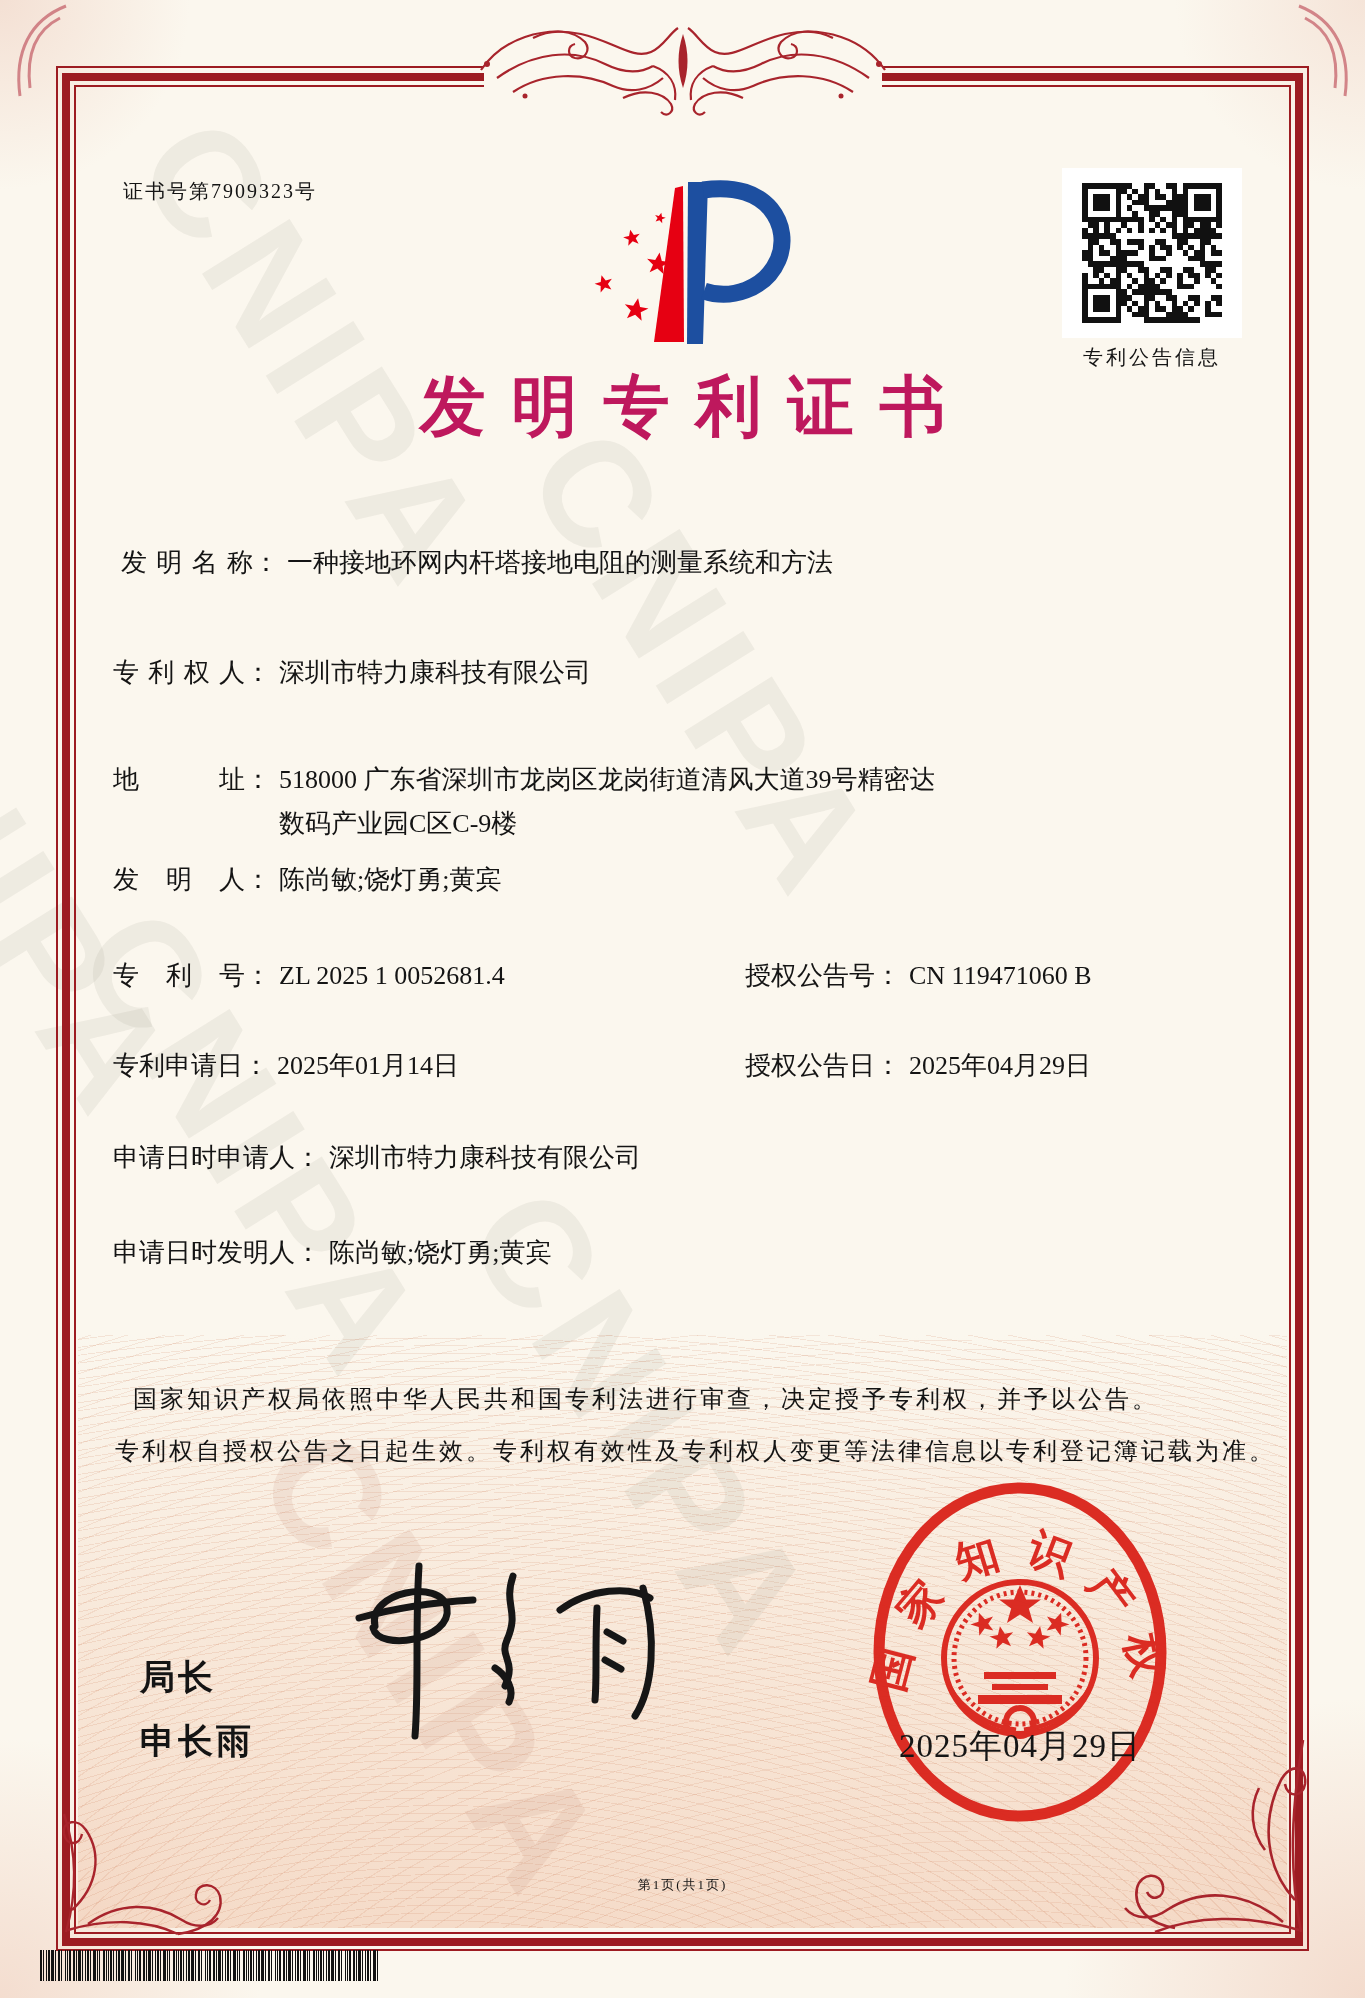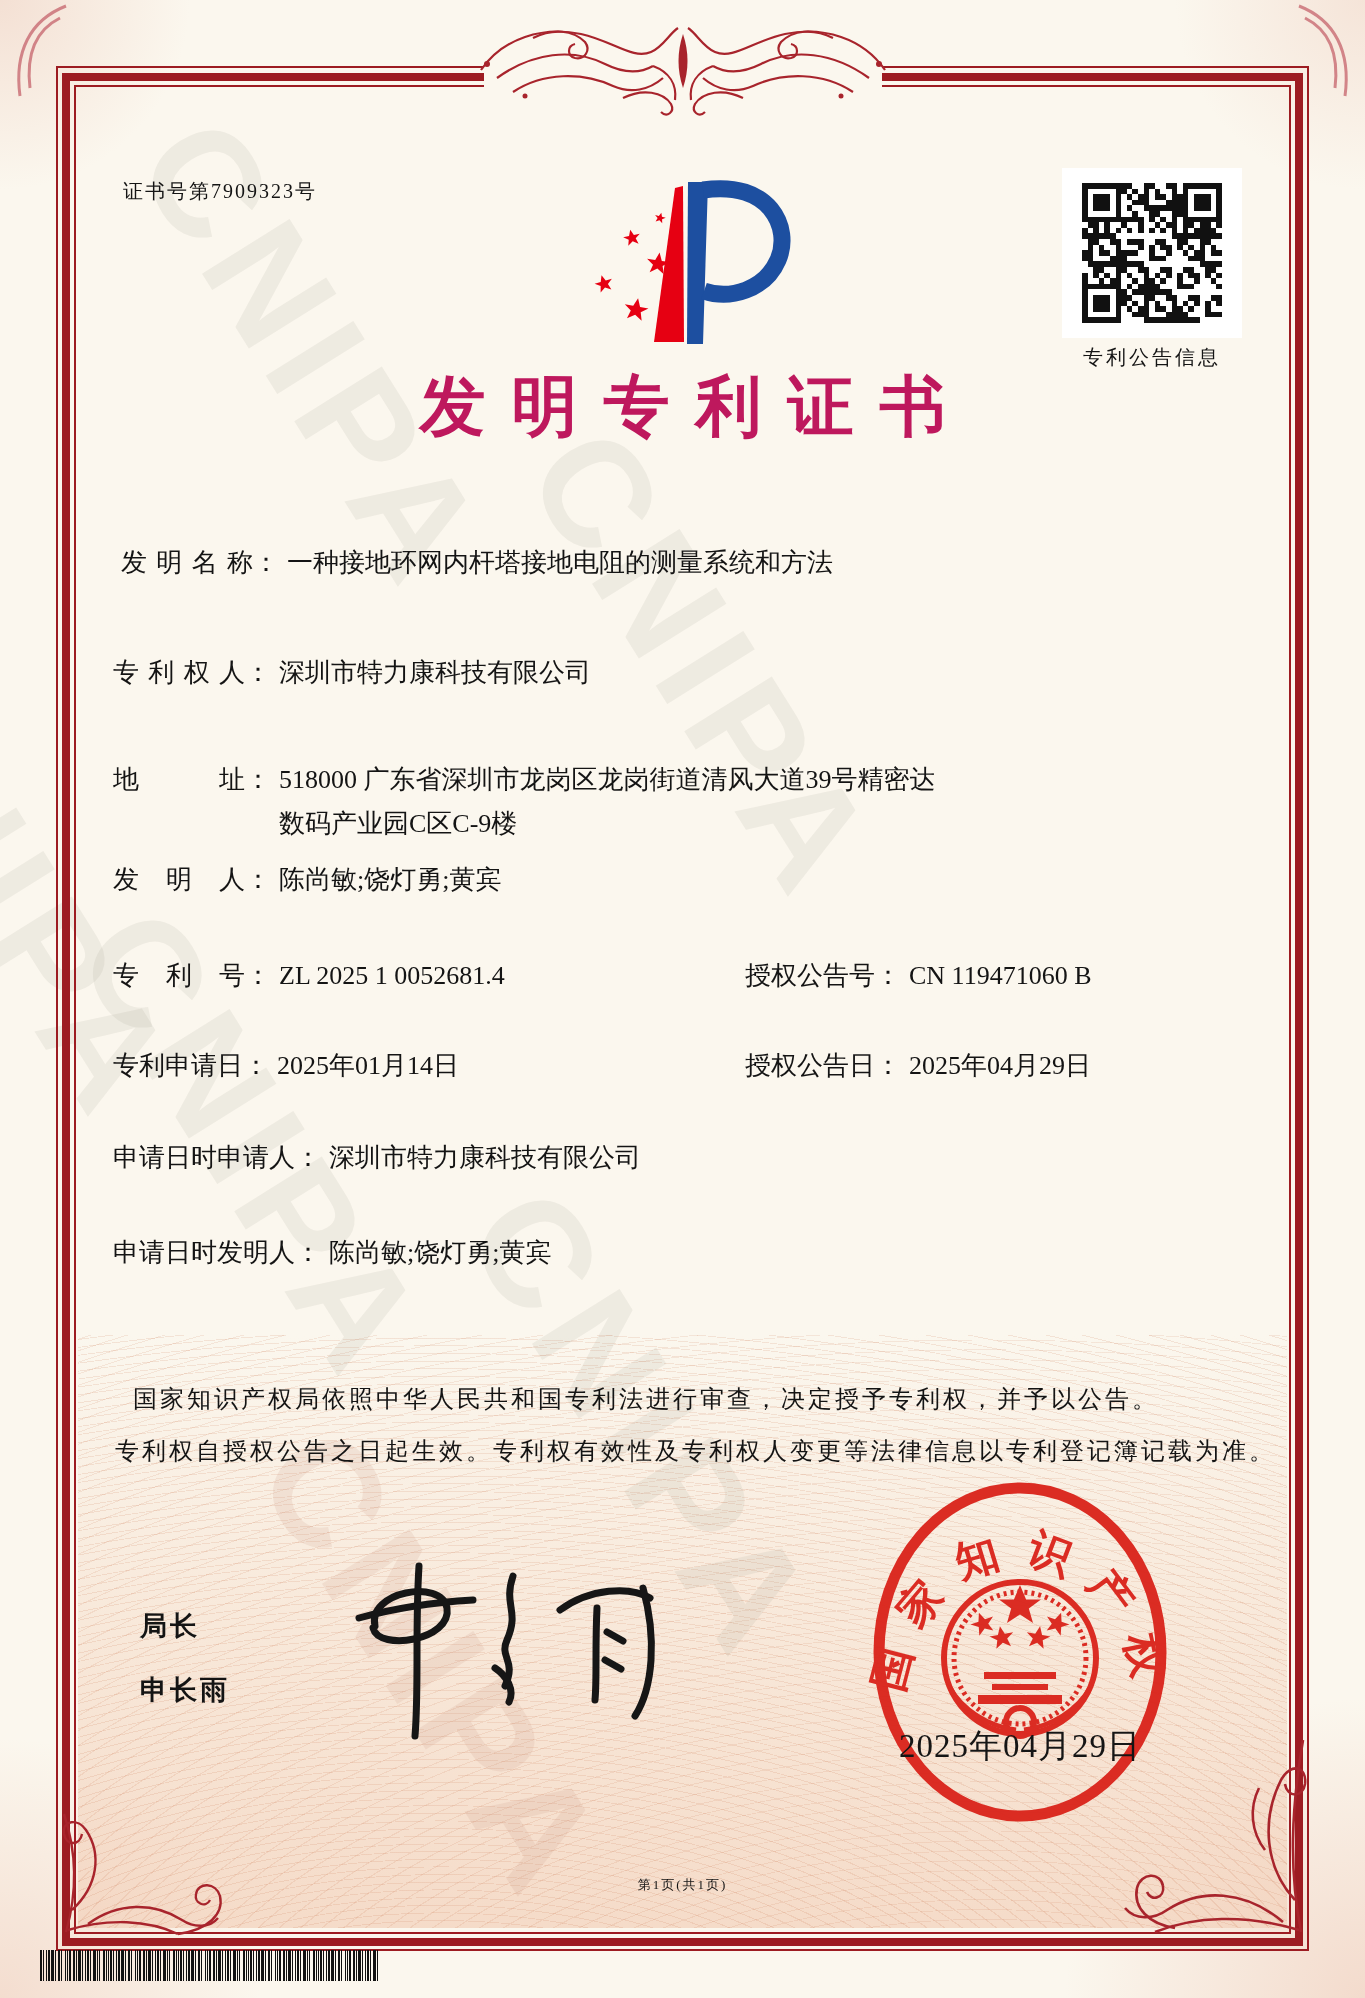--- a/index.html
+++ b/index.html
@@ -40,21 +40,21 @@
   .qr-label{position:absolute;left:1062px;top:344px;width:180px;text-align:center;z-index:3;
     font-size:20px;letter-spacing:3px;}
   .doc-title{position:absolute;left:0;right:0;top:362px;z-index:3;text-align:center;
     font-size:66px;font-weight:bold;letter-spacing:26px;text-indent:26px;color:#be185d;}
   .row{position:absolute;left:113px;z-index:3;font-size:26px;white-space:nowrap;}
   .row .lblj{display:inline-block;width:132px;text-align:justify;text-align-last:justify;vertical-align:bottom;}
   .row .val{margin-left:8px;}
   .row.rcol{left:745px;}
   .legal{position:absolute;z-index:3;font-size:24px;letter-spacing:3px;white-space:nowrap;}
   .sig-title{position:absolute;left:140px;z-index:3;font-family:"Liberation Sans","DejaVu Sans",sans-serif;
-    font-weight:bold;font-size:27px;letter-spacing:3px;}
+    font-weight:bold;font-size:35px;letter-spacing:3px;margin-top:46px;}
   .signature{position:absolute;left:345px;top:1548px;width:320px;height:200px;z-index:4;}
   .seal{position:absolute;left:866px;top:1476px;width:308px;height:352px;z-index:3;opacity:.96;}
   .seal-date{position:absolute;left:866px;top:1724px;width:308px;z-index:4;text-align:center;
     font-size:33px;letter-spacing:1px;color:#151515;}
   .footer{position:absolute;left:0;right:0;top:1876px;z-index:3;text-align:center;font-size:13px;letter-spacing:2px;}
   .barcode{position:absolute;left:40px;top:1950px;width:340px;height:31px;z-index:3;}
 </style>
 </head>
 <body>
 

